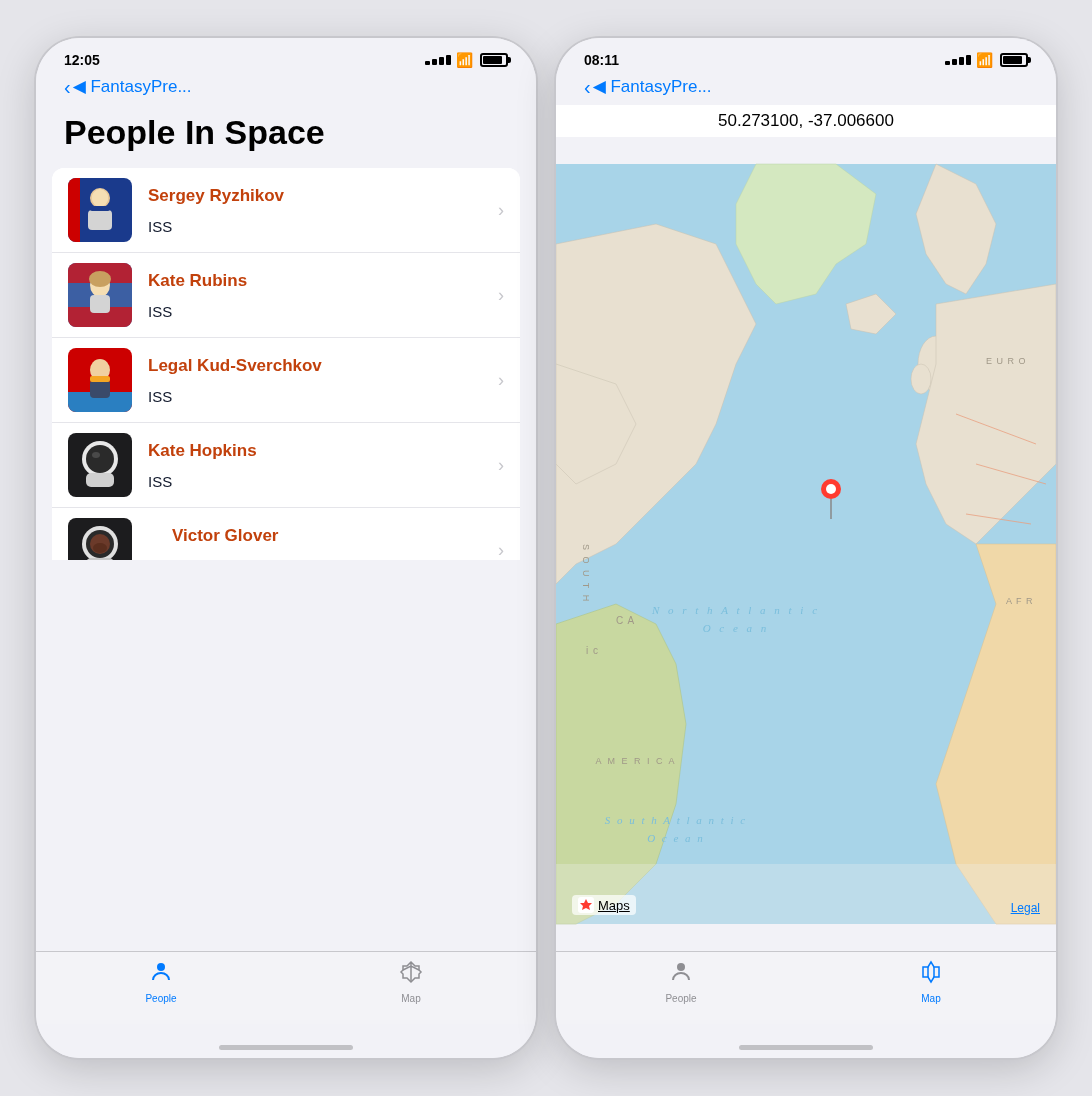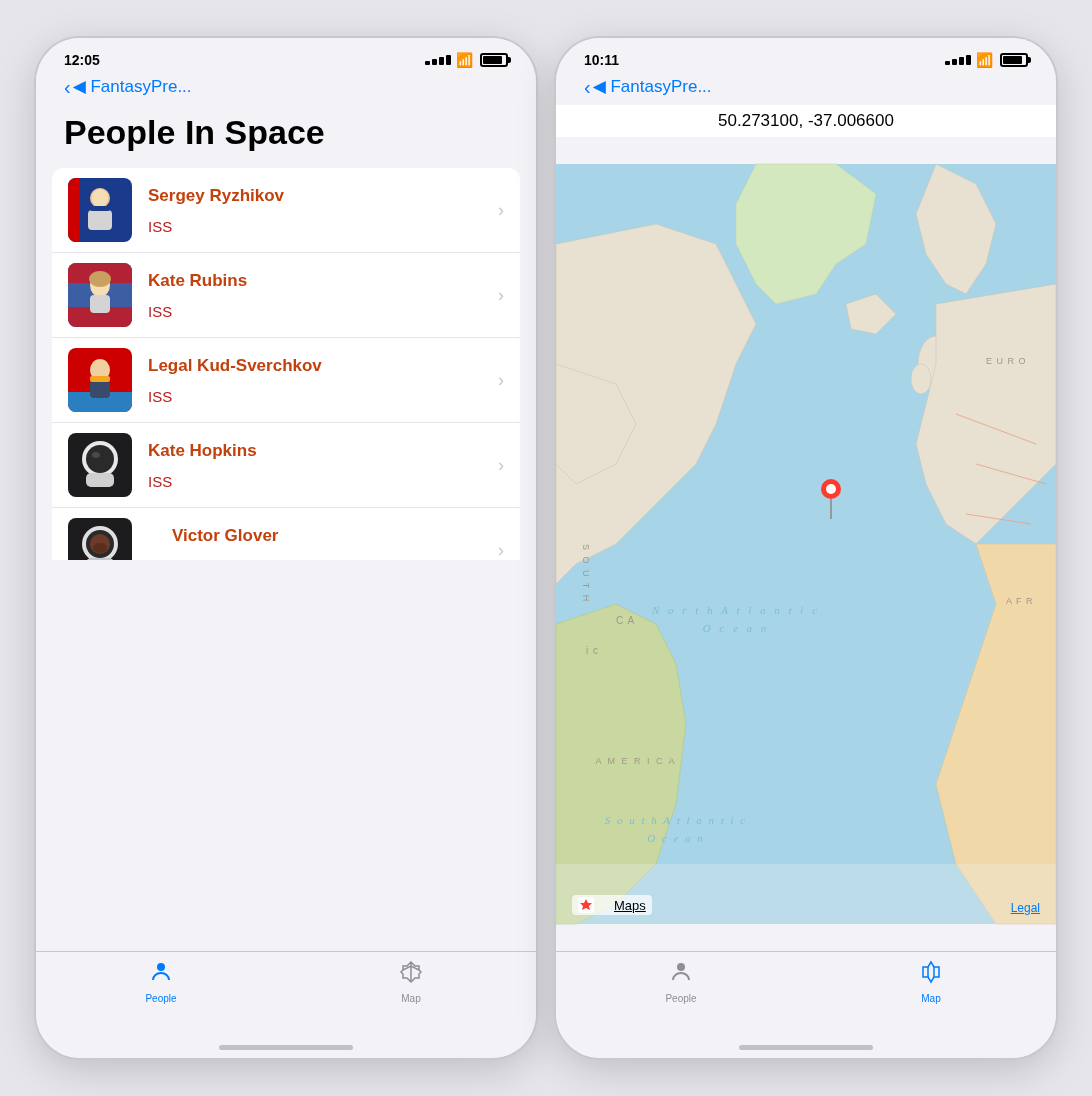--- a/index.html
+++ b/index.html
@@ -143,21 +143,21 @@
       flex: 1;
     }
     .item-name {
       font-size: 17px;
       font-weight: 600;
       color: #c2410c;
       margin-bottom: 2px;
     }
     .item-station {
       font-size: 15px;
-      color: #b91c1c;
+      color: #0f172a;
       margin-top: 12px;
     }
     .item-chevron {
       color: #c7c7cc;
       font-size: 18px;
       margin-left: 8px;
     }
 
     
     .tab-bar {
@@ -215,21 +215,21 @@
       position: relative;
       overflow: hidden;
     }
 
     .map-branding {
       position: absolute;
       bottom: 36px;
       left: 16px;
       display: flex;
       align-items: center;
-      gap: 20px;
+      gap: 4px;
       font-size: 13px;
       color: #000;
       background: rgba(255,255,255,0.7);
       padding: 2px 6px;
       border-radius: 4px;
       text-decoration: underline;
     }
     .map-legal {
       position: absolute;
       bottom: 36px;
@@ -415,21 +415,21 @@
 
     <div class="home-indicator">
       <div class="home-bar"></div>
     </div>
 
   </div>
 
   <div class="phone">
 
     <div class="status-bar">
-      <span class="status-time">10:11</span>
+      <span class="status-time">08:11</span>
       <div class="status-icons">
         <div class="signal-dots">
           <span style="height:4px"></span>
           <span style="height:6px"></span>
           <span style="height:8px"></span>
           <span style="height:10px"></span>
         </div>
         <span class="wifi-icon">📶</span>
         <div class="battery-icon">
           <div class="battery-fill"></div>

